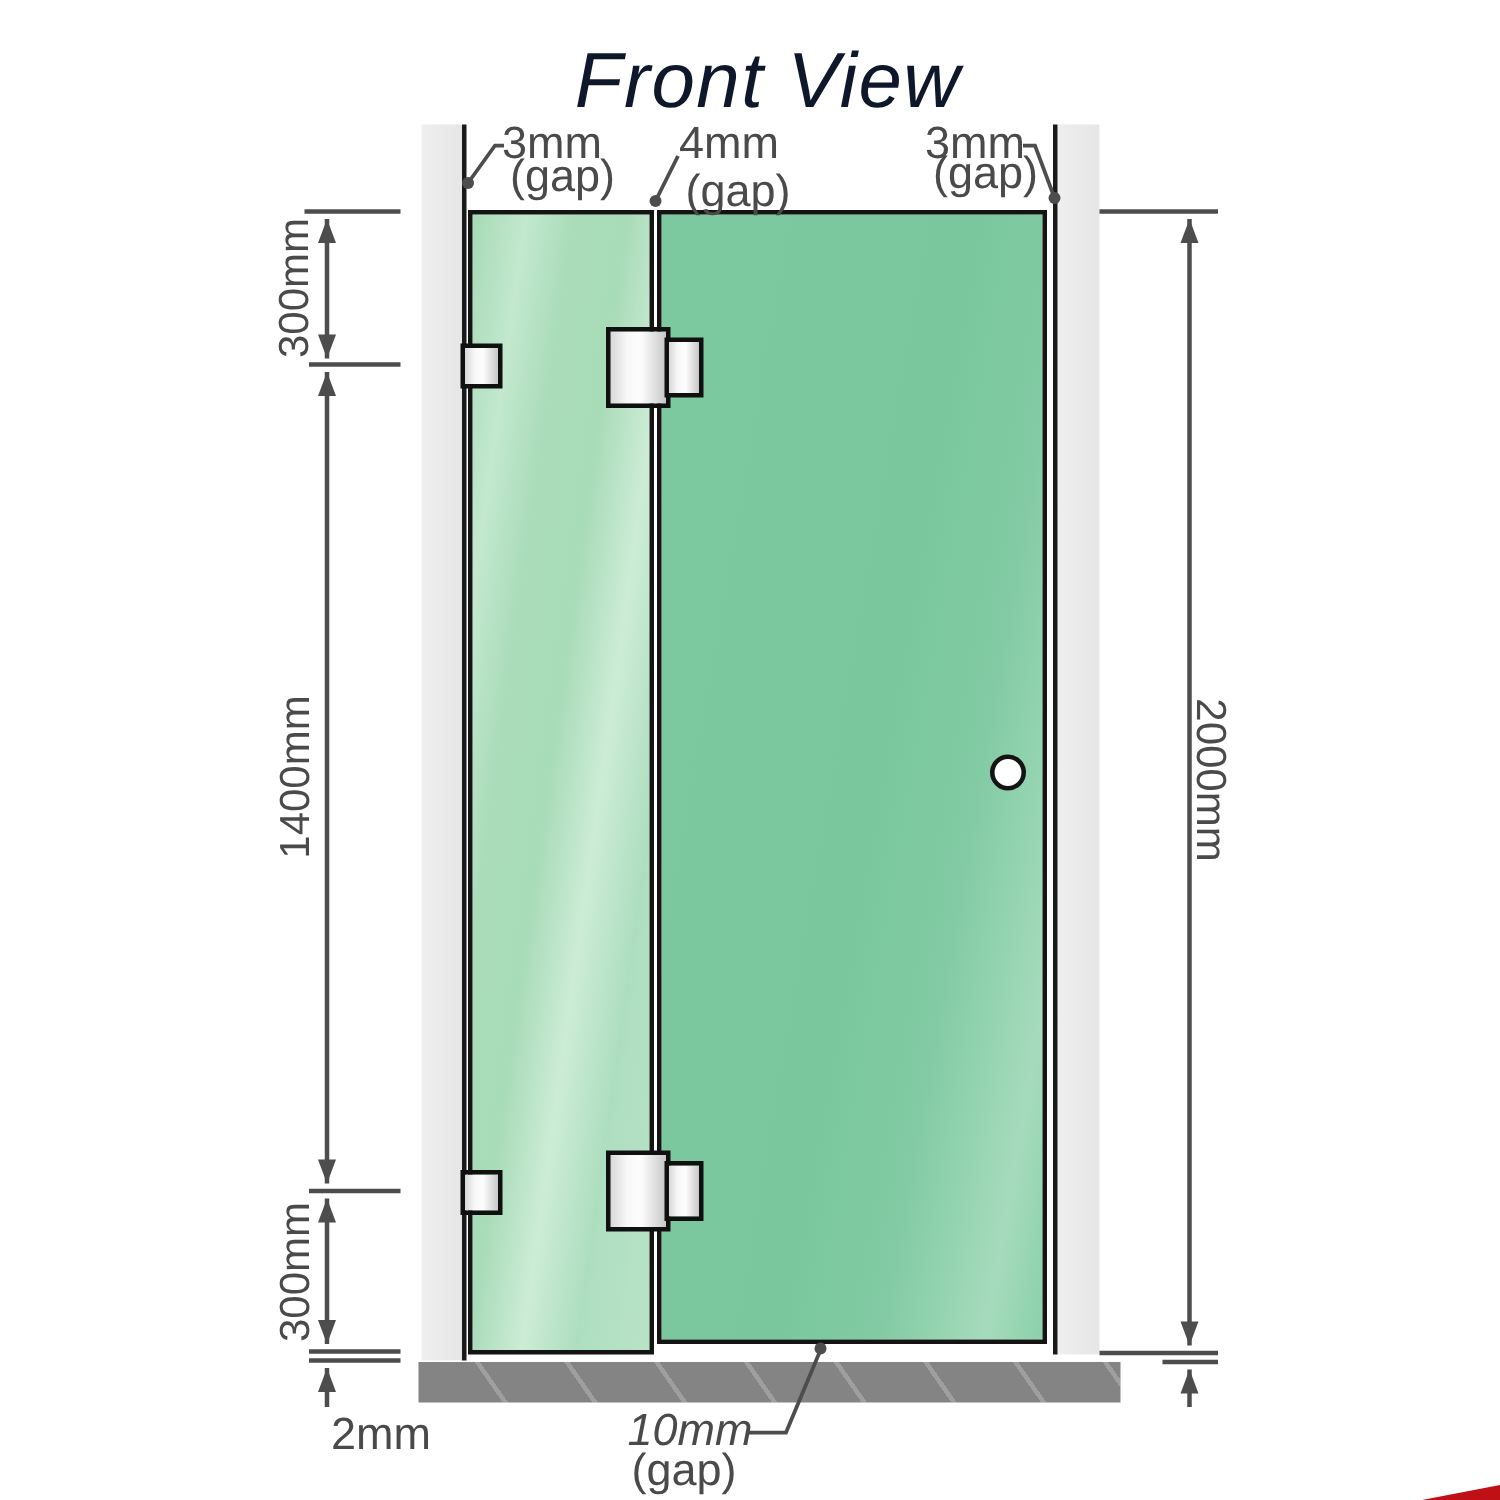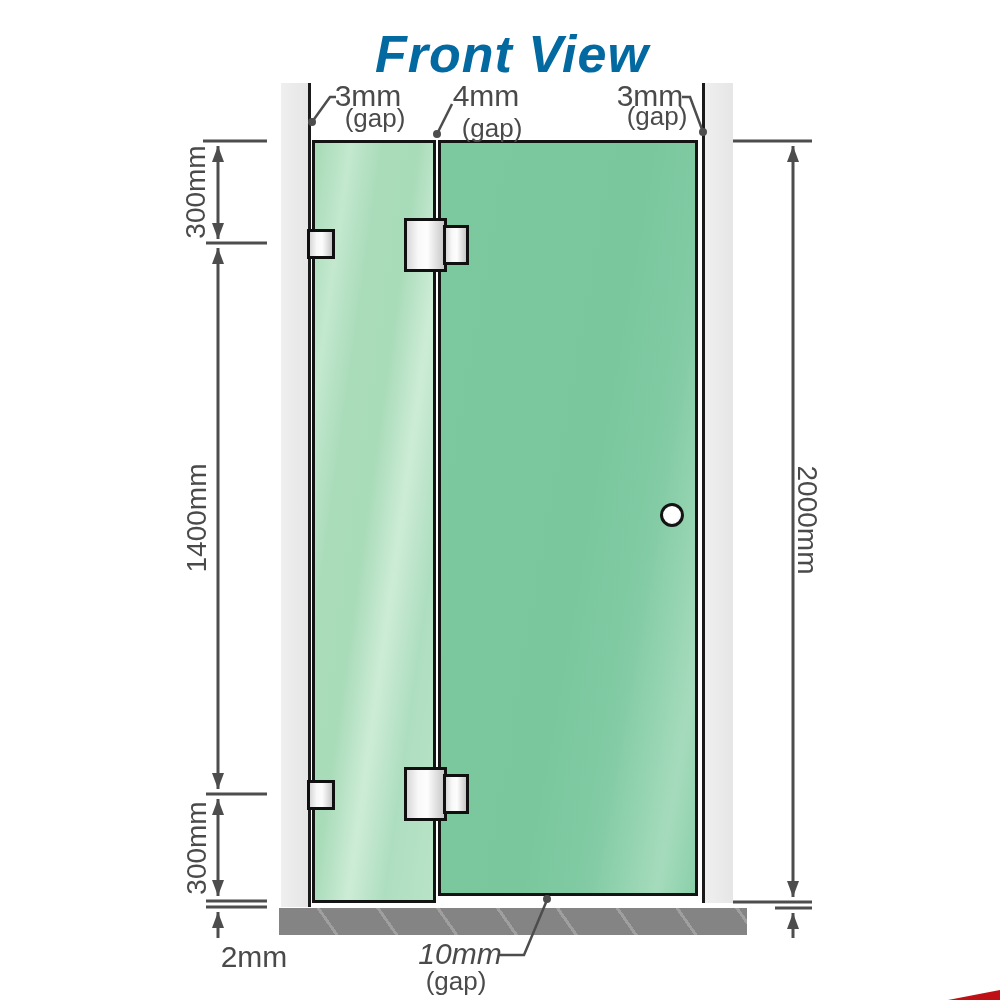--- a/index.html
+++ b/index.html
@@ -2,21 +2,21 @@
 <html><head>
 <meta charset="utf-8">
 <style>
   html,body{margin:0;padding:0;background:#ffffff;}
   .canvas{
     position:relative;width:1000px;height:1000px;background:#ffffff;overflow:hidden;
     font-family:"Liberation Sans", sans-serif;color:#4d4d4d;
   }
   .title{
     position:absolute;left:512px;top:54px;transform:translate(-50%,-50%);
-    font-size:52px;font-weight:bold;font-style:italic;color:#0369a1;
+    font-size:52px;font-weight:normal;font-style:italic;color:#0f172a;
     letter-spacing:1px;white-space:nowrap;
   }
   .wall{position:absolute;background:linear-gradient(90deg,#efefef,#e6e6e6);box-sizing:border-box;}
   .wall-left{left:281px;top:83px;width:30px;height:824px;border-right:3px solid #1a1a1a;}
   .wall-right{left:702px;top:83px;width:31px;height:820px;border-left:3px solid #1a1a1a;}
   .floor{
     position:absolute;left:279px;top:908px;width:468px;height:27px;
     background:
       repeating-linear-gradient(55deg, rgba(255,255,255,0) 0 46px, rgba(255,255,255,0.22) 46px 49px),
       #848484;
@@ -44,21 +44,21 @@
     position:absolute;left:660px;top:503px;width:24px;height:24px;border-radius:50%;
     box-sizing:border-box;border:3px solid #141414;
     background:radial-gradient(circle at 40% 35%,#ffffff 55%,#ececec);
   }
   svg.dims{position:absolute;left:0;top:0;z-index:6;}
   .dim{stroke:#4d4d4d;stroke-width:3;fill:none;}
   .leader{stroke:#4d4d4d;stroke-width:2.5;fill:none;}
   .ldot{fill:#4d4d4d;}
   .lab{position:absolute;z-index:7;transform:translate(-50%,-50%);white-space:nowrap;
        font-size:30px;color:#4a4a4a;line-height:1;}
-  .sub{font-size:26px;}
+  .sub{font-size:30px;}
   .rotccw{transform:translate(-50%,-50%) rotate(-90deg);font-size:28px;}
   .rotcw{transform:translate(-50%,-50%) rotate(90deg);font-size:28px;}
   .red-wedge{
     position:absolute;left:948px;top:990px;width:52px;height:10px;background:#bf1016;
     clip-path:polygon(0 100%,100% 0,100% 100%);
   }
 </style>
 </head>
 <body>
 

